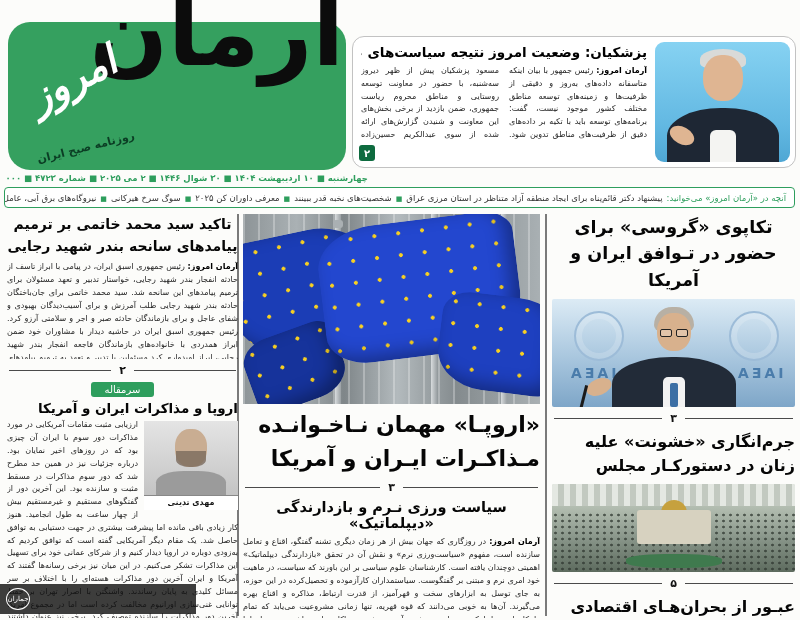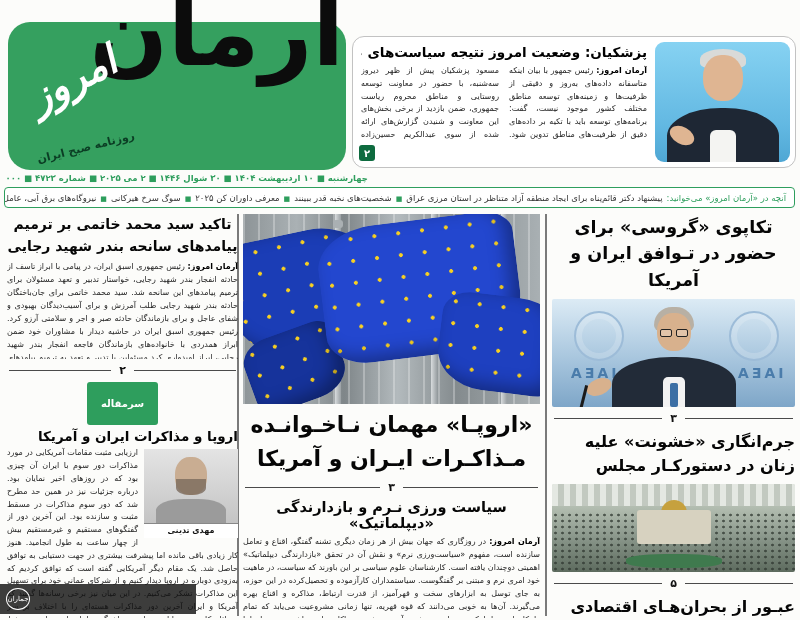--- a/index.html
+++ b/index.html
@@ -55,35 +55,35 @@
   .t-sep { color:#2e9e5d; font-size:7px; margin:0 4px; }
 
   
   .vrule { position:absolute; top:214px; height:402px; width:1.5px; background:#7a7a7a; }
   .vr1 { left:237px; } .vr2 { left:545px; }
   .col { position:absolute; top:214px; height:404px; overflow:hidden; }
   .col-right { left:552px; width:243px; }
   .col-mid   { left:243px; width:297px; }
   .col-left  { left:7px;  width:231px; }
 
-  .h-xl  { font-size:22px;  font-weight:bold; text-align:center; line-height:1.55; color:#060606; margin-top:4px; }
+  .h-xl  { font-size:22px;  font-weight:bold; text-align:right; line-height:1.55; color:#060606; margin-top:4px; }
   .h-lg  { font-size:17.5px; font-weight:bold; text-align:center; line-height:1.5; color:#060606; }
   .h-md  { font-size:16px;  font-weight:bold; line-height:1.5; color:#060606; }
   .h-sub { font-size:14.5px; font-weight:bold; text-align:center; color:#060606; margin-top:2px; }
   .h-ed  { font-size:13.5px; font-weight:bold; color:#060606; margin:2px 0 3px; }
   .h-sm  { font-size:14px;  font-weight:bold; text-align:center; line-height:1.55; color:#060606; }
 
   .body-text { font-size:8px; line-height:1.62; text-align:justify; color:#242424; overflow:hidden; }
 
   .pgdiv { display:flex; align-items:center; gap:8px; margin:5px 2px; }
   .dline { flex:1; height:1px; background:#4a4a4a; }
   .dnum  { font-size:11px; font-weight:bold; color:#111; }
 
   .kicker { display:block; margin:0 auto 3px; width:max-content; background:#2e9e5d; color:#fff;
-            font-size:10px; font-weight:bold; padding:16px 14px; border-radius:3px; }
+            font-size:10px; font-weight:normal; padding:2px 14px; border-radius:3px; }
 
   
   .photo-eu { position:relative; height:190px; overflow:hidden; background:
       linear-gradient(90deg,#8d9497 0%,#aab1b4 18%,#7f8689 34%,#b3babd 52%,#848b8e 72%,#a9b0b3 100%); }
   .photo-eu::before { content:""; position:absolute; inset:0;
       background:repeating-linear-gradient(90deg, rgba(255,255,255,.28) 0 2px, rgba(0,0,0,0) 2px 15px); }
   .pole { position:absolute; top:0; bottom:0; width:6px; background:linear-gradient(90deg,#d8dcde,#9aa0a3); }
   .pole::before { content:""; position:absolute; top:6px; left:-2px; width:10px; height:8px;
                   background:#aab0b3; border-radius:3px; }
   .flag { position:absolute; background-image:radial-gradient(circle, #f8d022 1.6px, rgba(0,0,0,0) 2.2px);

